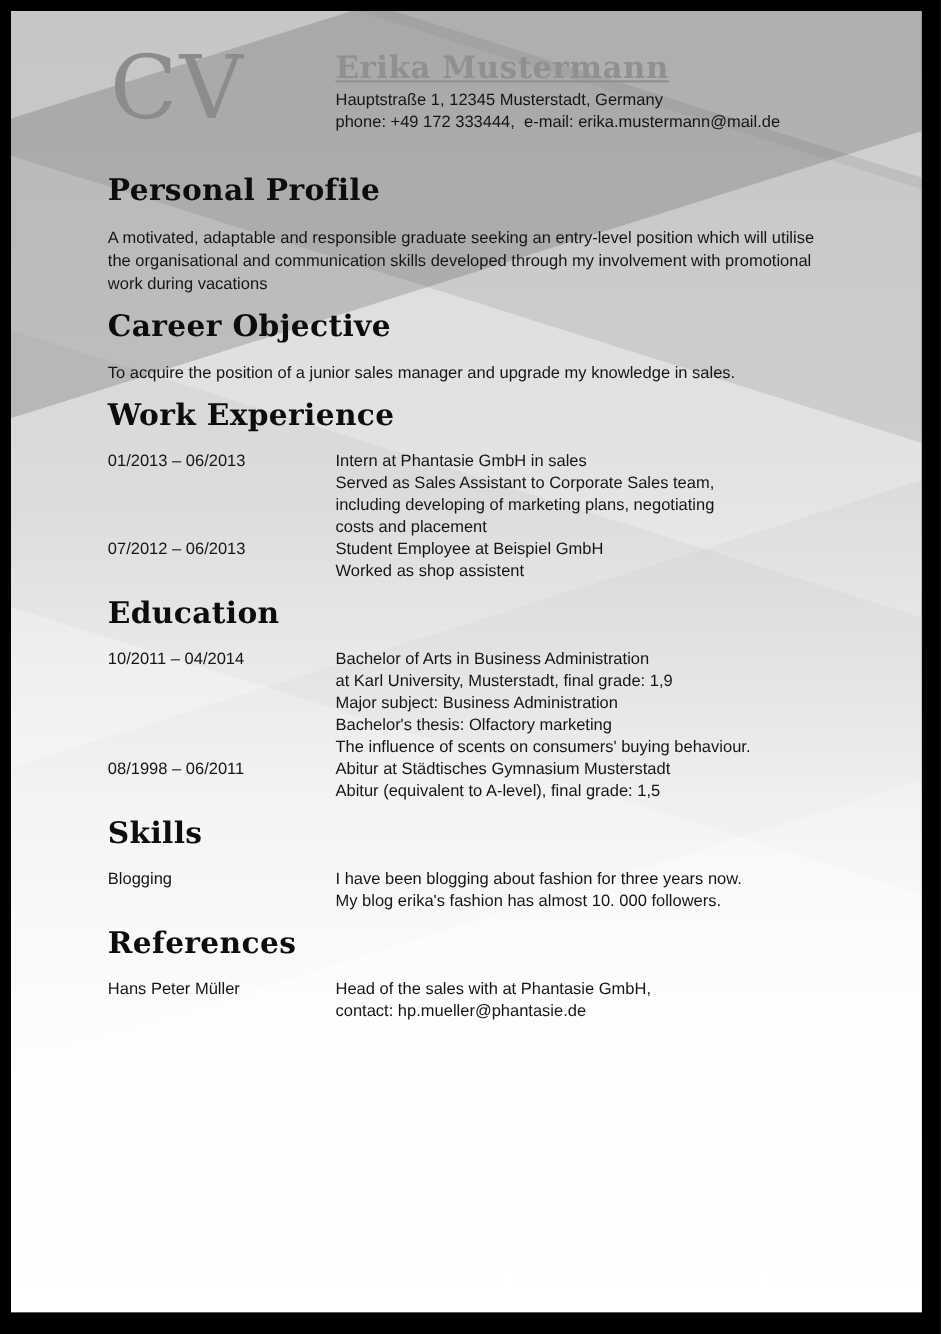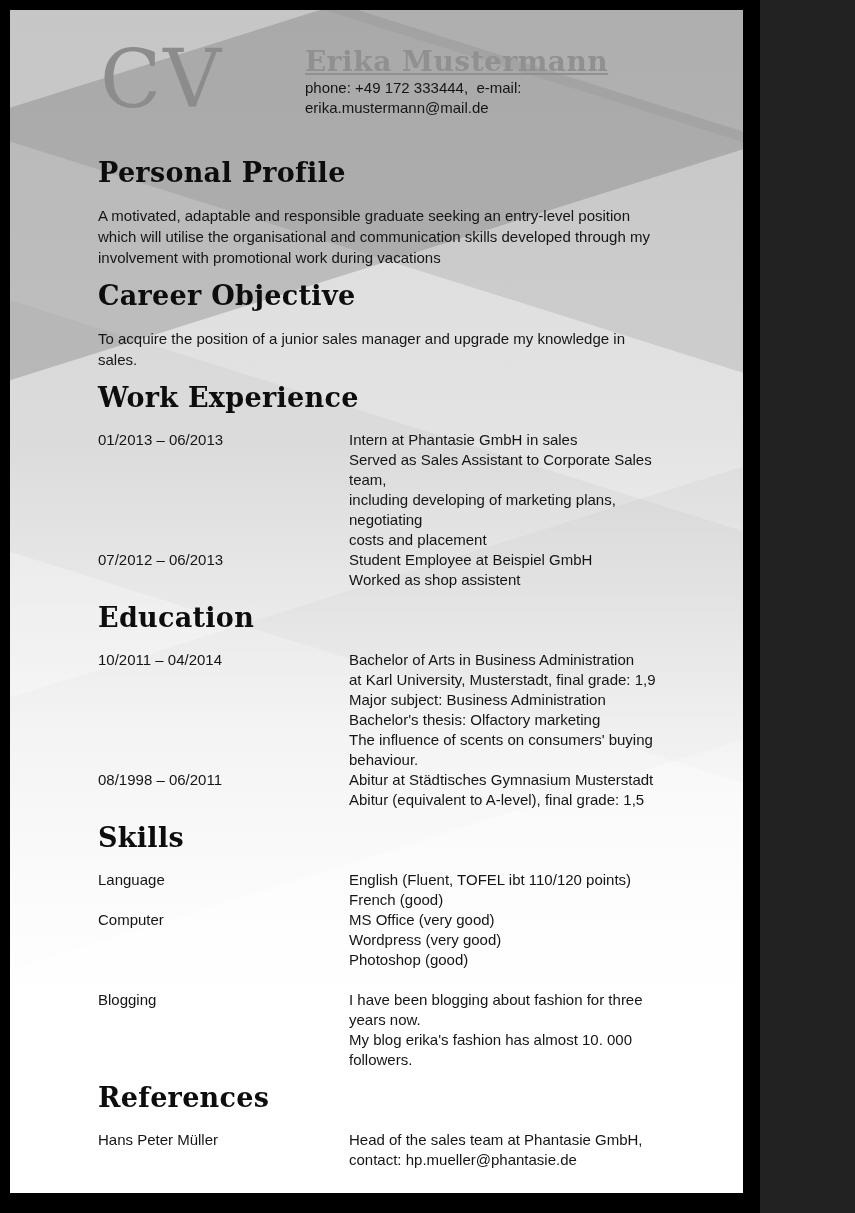--- a/index.html
+++ b/index.html
@@ -1,18 +1,18 @@
 <!DOCTYPE html>
 <html><head>
 <meta charset="utf-8">
 <style>
   html,body { margin:0; padding:0; background:#222; }
   .frame {
     position:relative;
-    width:760px; height:1213px;
+    width:855px; height:1213px;
     background:#000;
     overflow:hidden;
     font-family:"Liberation Sans", sans-serif;
   }
   .page {
     position:absolute;
     top:10px; left:10px; right:17px; bottom:20px;
     background:linear-gradient(180deg,#d9d9d9 0%, #e0e0e0 25%, #e9e9e9 55%, #f8f8f8 80%, #ffffff 100%);
     overflow:hidden;
   }
@@ -51,21 +51,21 @@
   .contact { line-height:20px; white-space:pre-wrap; }
   
   h2 {
     font-family:"DejaVu Serif", serif;
     font-weight:bold; font-size:27px; line-height:24px;
     margin:16px 0 0 0; color:#0d0d0d; letter-spacing:0.3px;
   }
   .sec-first h2 { margin-top:41px; }
   .para { margin-top:20px; line-height:21px; max-width:662px; }
   .rows { margin-top:20px; }
-  .row { display:flex;gap:44px; }
+  .row { display:flex; }
   .row + .row { }
   .row.tight + .row.tight { margin-top:0; }
   .col-l { width:207px; flex:0 0 207px; line-height:20px; white-space:pre-line; }
   .col-r { flex:1; line-height:20px; white-space:pre-line; }
 </style>
 </head>
 <body>
 
 <div class="frame">
   <div class="page">
@@ -78,20 +78,21 @@
     <div class="fade"></div>
 
     <div class="content">
 
       <div class="header">
         <div class="logo-col">
           <div class="cv-logo">CV</div>
         </div>
         <div class="head-right">
           <div class="candidate-name">Erika Mustermann</div>
+          <div class="addr">Hauptstraße 1, 12345 Musterstadt, Germany</div>
           <div class="contact">phone: +49 172 333444,  e-mail: erika.mustermann@mail.de</div>
         </div>
       </div>
 
       <div class="sec sec-first">
         <h2>Personal Profile</h2>
         <div class="para">A motivated, adaptable and responsible graduate seeking an entry-level position which will utilise the organisational and communication skills developed through my involvement with promotional work during vacations</div>
       </div>
 
       <div class="sec">
@@ -131,50 +132,38 @@
           <div class="row">
             <div class="col-l">08/1998 – 06/2011</div>
             <div class="col-r">Abitur at Städtisches Gymnasium Musterstadt
 Abitur (equivalent to A-level), final grade: 1,5</div>
           </div>
         </div>
       </div>
 
       <div class="sec">
         <h2>Skills</h2>
-        <div class="rows">
-          <div class="row tight">
-            <div class="col-l">Language</div>
-            <div class="col-r">English (Fluent, TOFEL ibt 110/120 points) French (good)</div>
-          </div>
-          <div class="row tight">
-            <div class="col-l">Computer</div>
-            <div class="col-r">MS Office (very good)
-Wordpress (very good)
-Photoshop (good)</div>
-          </div>
-        </div>
       </div>
 
       <div class="sec">
         <div class="rows">
           <div class="row">
             <div class="col-l">Blogging</div>
             <div class="col-r">I have been blogging about fashion for three years now.
 My blog erika's fashion has almost 10. 000 followers.</div>
           </div>
         </div>
       </div>
 
       <div class="sec">
         <h2>References</h2>
         <div class="rows">
           <div class="row">
             <div class="col-l">Hans Peter Müller</div>
-            <div class="col-r">Head of the sales team at Phantasie GmbH,
+            <div class="col-r">Head of the sales with at Phantasie GmbH,
 contact: hp.mueller@phantasie.de</div>
           </div>
         </div>
       </div>
 
     </div>
   </div>
 </div>
 
 </body></html>

